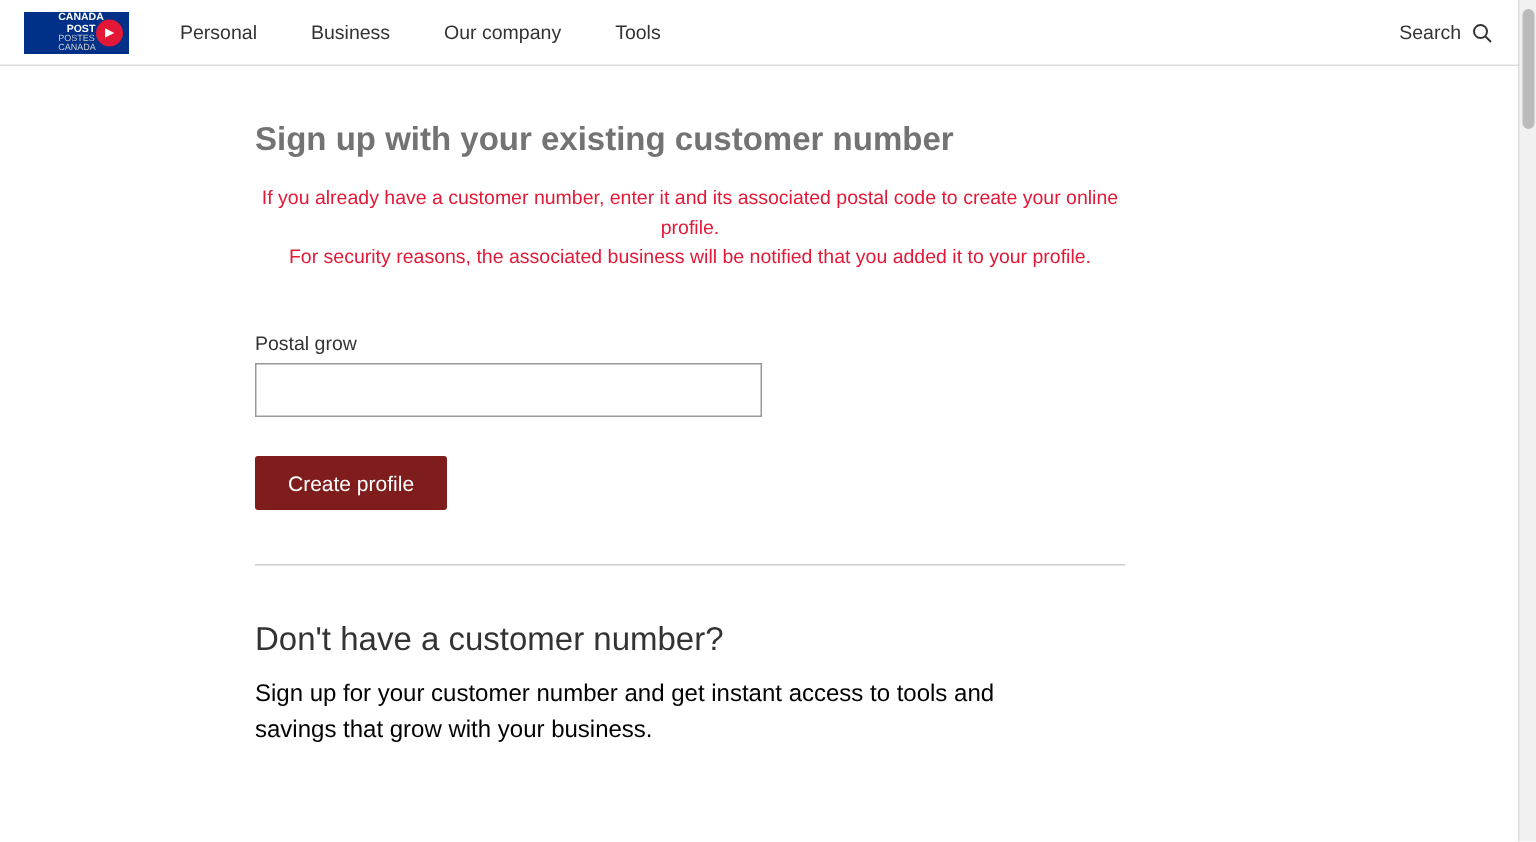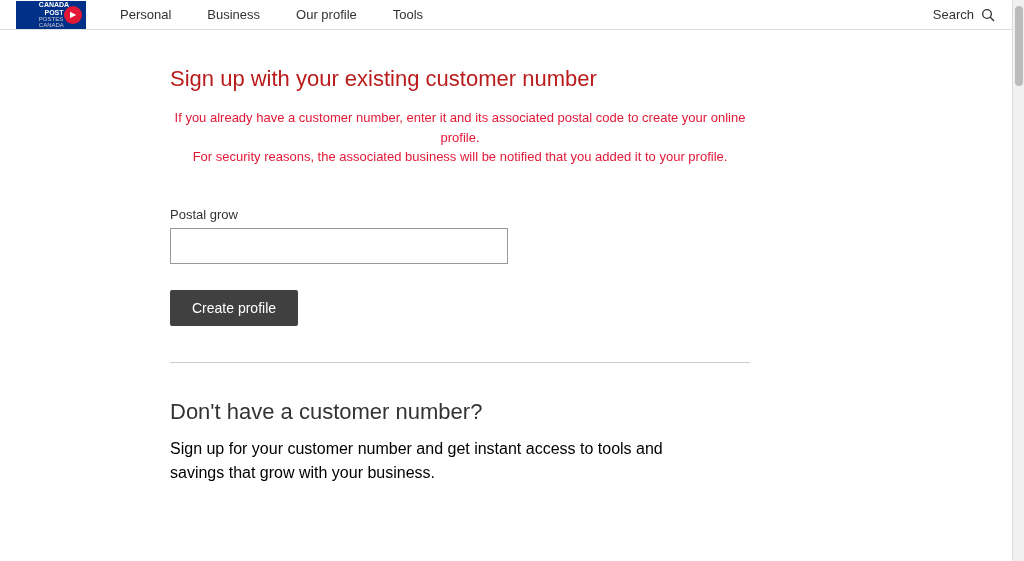--- a/index.html
+++ b/index.html
@@ -2,21 +2,21 @@
 <html><head>
   <meta charset="utf-8">
   <style>
     * { box-sizing: border-box; margin: 0; padding: 0; }
     body { font-family: Arial, sans-serif; background: #fff; color: #333; font-size: 14px; }
 
     
     .navbar {
       display: flex;
       align-items: center;
-      height: 30px;
+      height: 44px;
       border-bottom: 1px solid #ddd;
       background: #fff;
       padding: 0 16px;
       position: relative;
     }
     .logo-area {
       display: flex;
       align-items: center;
       margin-right: 32px;
     }
@@ -86,22 +86,22 @@
     
     .main-content {
       max-width: 720px;
       margin: 0 auto;
       padding: 36px 24px 40px 24px;
     }
 
     
     .section-title {
       font-size: 22px;
-      font-weight: normal;
-      color: #b91c1c;
+      font-weight: bold;
+      color: #737373;
       margin-bottom: 16px;
     }
     .section-description {
       font-size: 13px;
       color: #e31837;
       line-height: 1.5;
       margin-bottom: 40px;
       max-width: 580px;
       text-align: center;
     }
@@ -136,21 +136,21 @@
       width: 338px;
       height: 36px;
       border: 1px solid #999;
       padding: 0 8px;
       font-size: 14px;
       outline: none;
       background: #fff;
     }
 
     .btn-primary {
-      background: #404040;
+      background: #7f1d1d;
       color: #fff;
       border: none;
       padding: 10px 22px;
       font-size: 14px;
       cursor: pointer;
       margin-top: 8px;
       border-radius: 2px;
     }
 
     .divider {
@@ -218,21 +218,21 @@
           <div style="display:flex;flex-direction:column;align-items:flex-start;padding-left:6px;">
             <span class="logo-text-canada">CANADA<br>POST</span>
             <span style="font-size:6px;color:#ccc;font-weight:normal;">POSTES<br>CANADA</span>
           </div>
           <div class="logo-arrow"></div>
         </div>
       </div>
       <div class="nav-links">
         <a class="nav-link">Personal</a>
         <a class="nav-link">Business</a>
-        <a class="nav-link">Our profile</a>
+        <a class="nav-link">Our company</a>
         <a class="nav-link">Tools</a>
       </div>
       <div class="search-area">
         <span>Search</span>
         <svg class="search-icon-svg" viewBox="0 0 24 24" fill="none" stroke="#333" stroke-width="2">
           <circle cx="10.5" cy="10.5" r="6.5"></circle>
           <line x1="15.5" y1="15.5" x2="21" y2="21"></line>
         </svg>
       </div>
     </nav>

